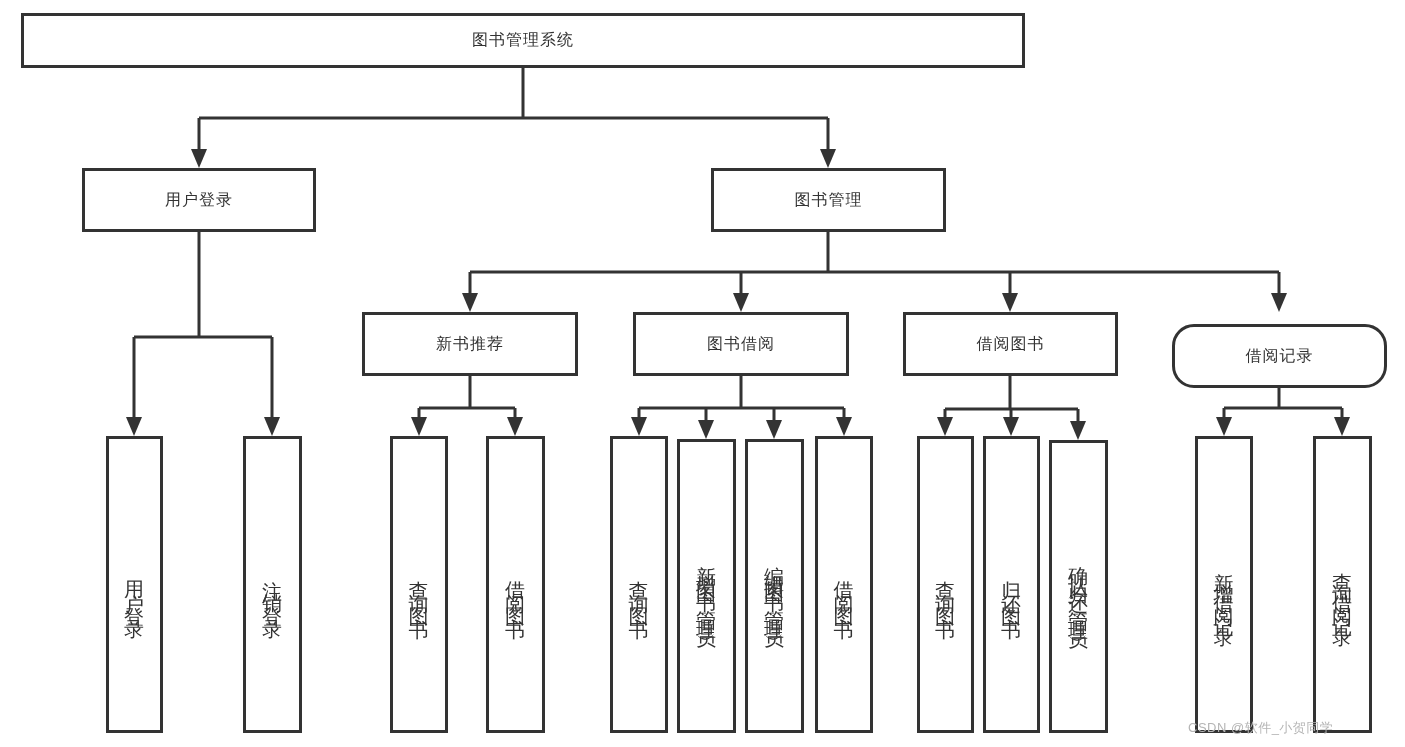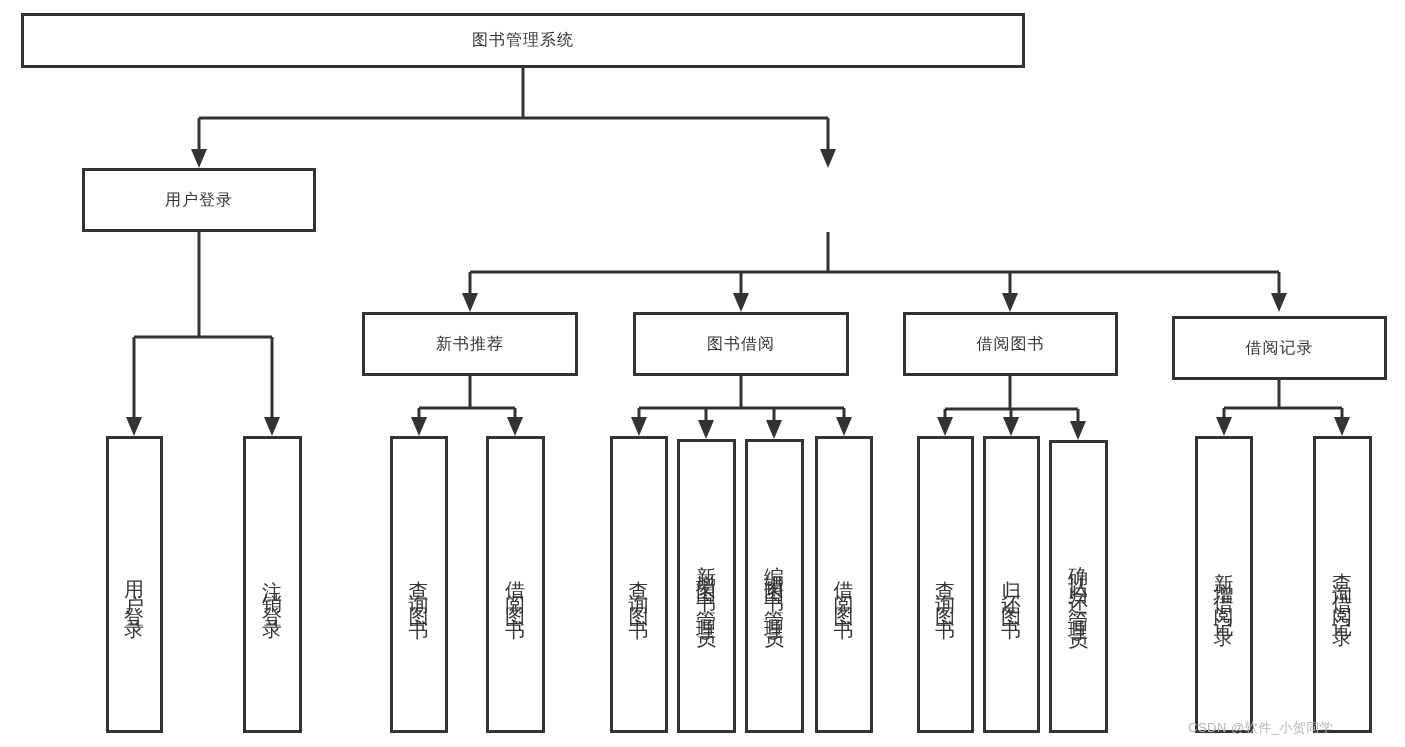--- a/index.html
+++ b/index.html
@@ -111,31 +111,34 @@
     </g>
   </svg>
 
   <div class="hnode" style="left:21px; top:13px; width:1004px; height:55px;">
     <span>图书管理系统</span>
   </div>
 
   <div class="hnode" style="left:82px; top:168px; width:234px; height:64px;">
     <span>用户登录</span>
   </div>
+  <div class="hnode" style="left:711px; top:168px; width:235px; height:64px;">
+    <span>图书管理</span>
+  </div>
 
   <div class="hnode" style="left:362px; top:312px; width:216px; height:64px;">
     <span>新书推荐</span>
   </div>
   <div class="hnode" style="left:633px; top:312px; width:216px; height:64px;">
     <span>图书借阅</span>
   </div>
   <div class="hnode" style="left:903px; top:312px; width:215px; height:64px;">
     <span>借阅图书</span>
   </div>
-  <div class="hnode" style="left:1172px; top:316px; width:215px; height:64px;">
+  <div class="hnode" style="left:1172px; top:324px; width:215px; height:64px;border-radius:22px;">
     <span>借阅记录</span>
   </div>
 
   <div class="vnode" style="left:106px; top:436px; width:57px; height:297px;">
     <span class="vtext ls4">用户登录</span>
   </div>
   <div class="vnode" style="left:243px; top:436px; width:59px; height:297px;">
     <span class="vtext ls4">注销登录</span>
   </div>
 

